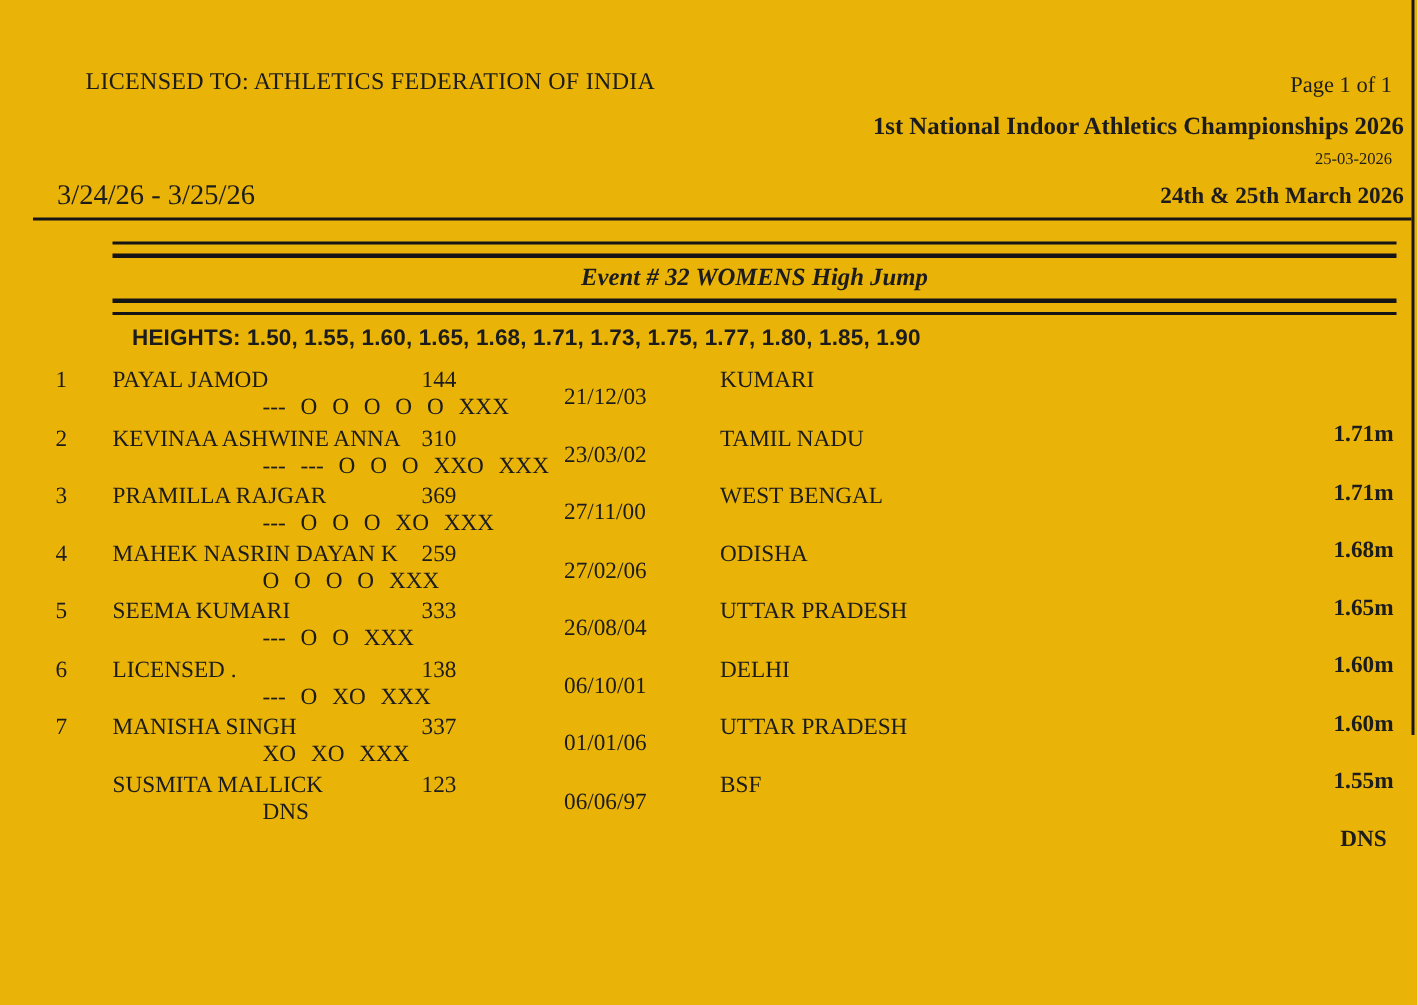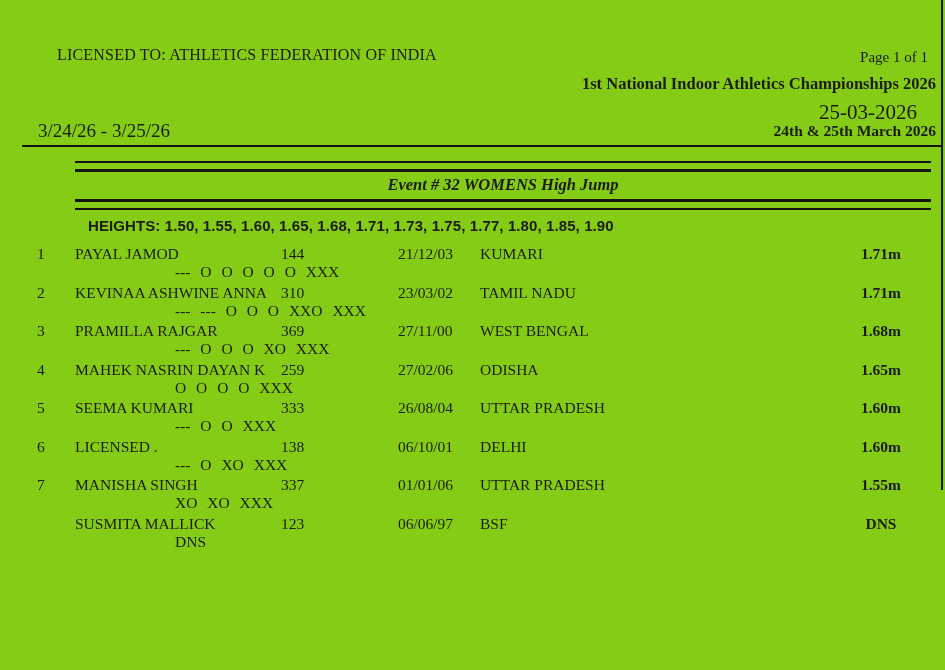--- a/index.html
+++ b/index.html
@@ -1,31 +1,31 @@
 <!DOCTYPE html>
 <html><head>
 <meta charset="utf-8">
 <style>
   html,body{margin:0;padding:0;background:#fff;}
   .page{
     position:relative;
     width:945px;height:670px;
-    background:#84cc16;
+    background:#eab308;
     font-family:"Liberation Serif", serif;
     color:#1c1c1c;
     overflow:hidden;
   }
   .abs{position:absolute;white-space:nowrap;}
   
   .licensed{left:57px;top:46px;font-size:16px;letter-spacing:.2px;}
   .pageno{right:17px;top:49px;font-size:15px;}
   .hcenter{left:20px;right:9px;text-align:right;}
   .title{top:74px;font-size:16.5px;font-weight:bold;}
   .venue{top:100px;font-size:15.5px;font-weight:bold;}
-  .printdate{right:28px;top:100px;font-size:21px;}
+  .printdate{right:17px;top:100px;font-size:11px;}
   .daterange{left:38px;top:120px;font-size:19px;}
   .eventdates{top:122px;font-size:15.5px;font-weight:bold;}
   .toprule{left:22px;right:4px;top:145px;border-top:2px solid #151515;height:0;}
   
   .banner{left:75px;width:856px;top:161px;}
   .dr{height:6px;}
   .dr-a{border-top:2px solid #151515;border-bottom:3px solid #151515;}
   .dr-b{border-top:3px solid #151515;border-bottom:2px solid #151515;}
   .banner-text{
     text-align:center;font-weight:bold;font-style:italic;
@@ -37,23 +37,23 @@
     font-family:"Liberation Sans", sans-serif;
     font-weight:bold;font-size:15px;letter-spacing:.1px;
   }
   
   .results{left:0;top:243px;width:945px;height:420px;}
   .row{position:absolute;left:0;width:100%;height:39px;}
   .row span{position:absolute;top:2px;font-size:15.5px;white-space:nowrap;}
   .c-place{left:37px;}
   .c-name{left:75px;}
   .c-bib{left:281px;}
-  .c-dob{left:398px;}
+  .c-dob{left:376px;margin-top:11px;}
   .c-team{left:480px;}
-  .c-mark{left:854px;width:54px;text-align:center;font-weight:bold;}
+  .c-mark{left:882px;width:54px;text-align:center;font-weight:bold;margin-top:36px;}
   .c-att{left:175px;top:20px !important;word-spacing:6px;}
   
   .right-border{left:941px;top:0;width:2px;height:490px;background:#1a1a1a;}
 </style>
 </head>
 <body>
 
 <div class="page">
 
   <div class="abs right-border"></div>

